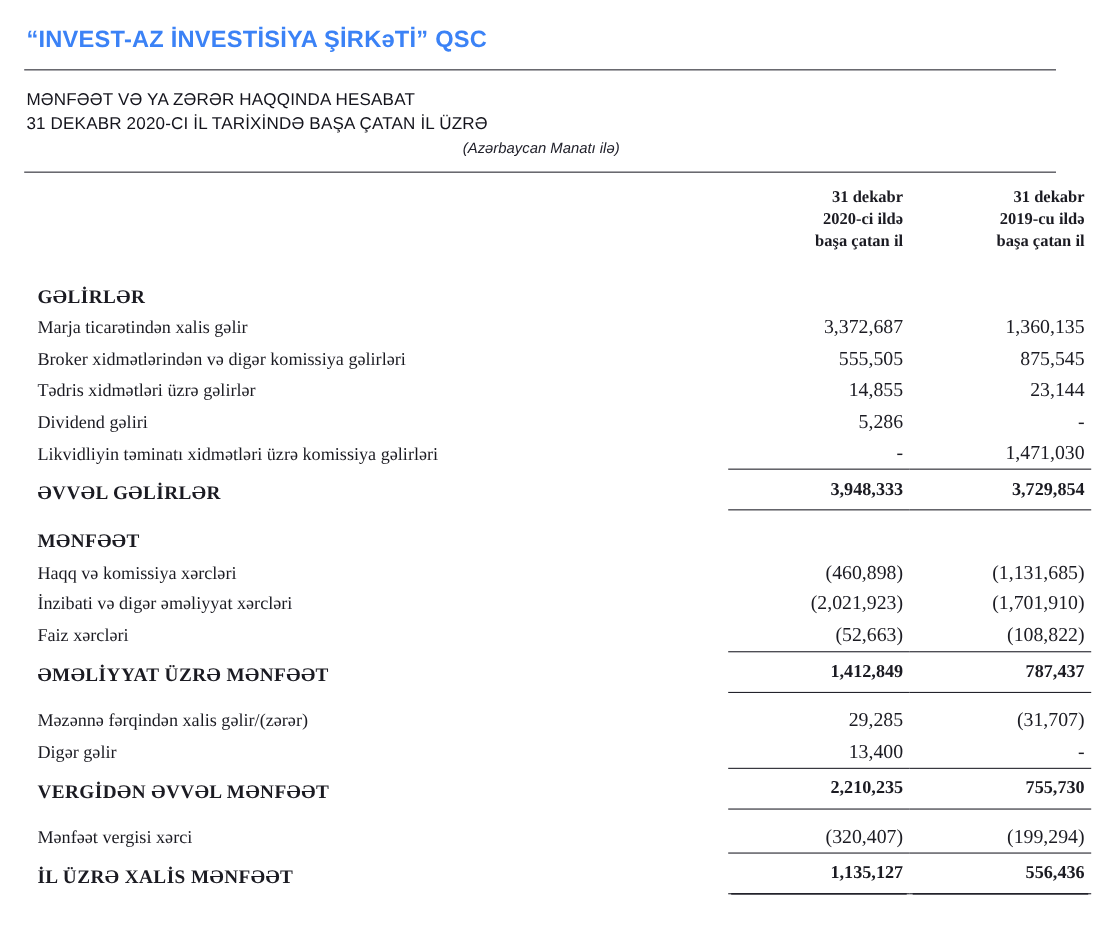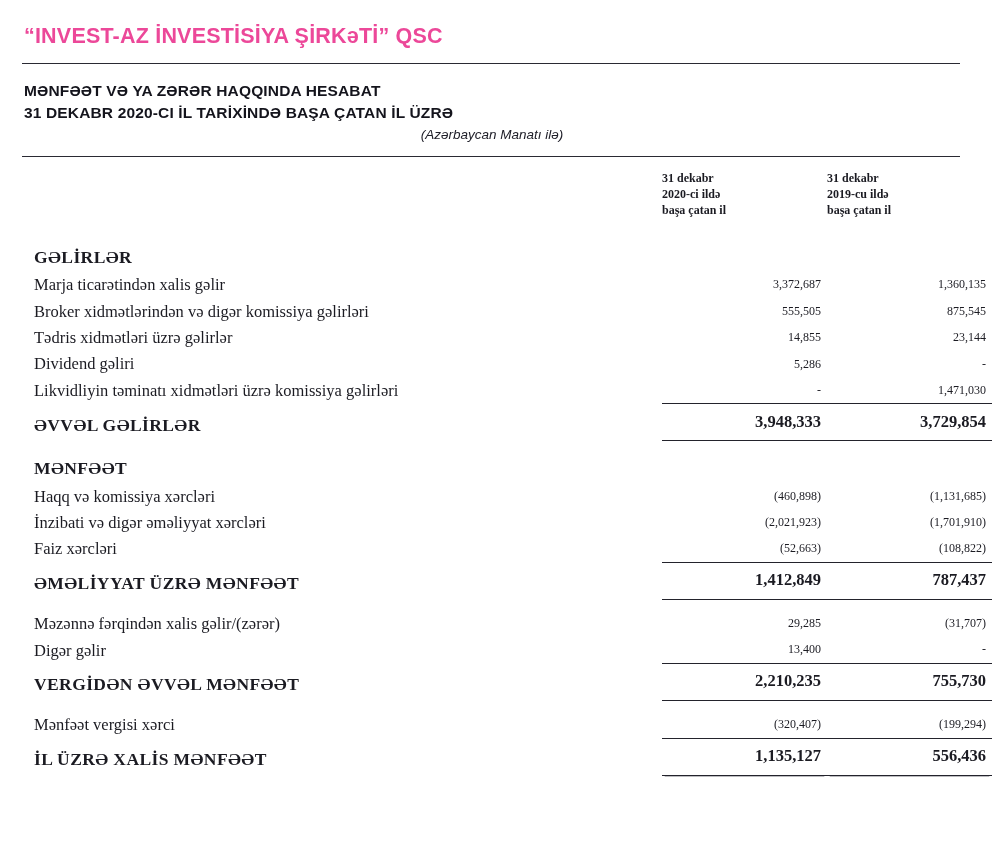--- a/index.html
+++ b/index.html
@@ -21,34 +21,34 @@
     height: 841px;
     box-sizing: border-box;
     padding: 18px 40px 0 22px;
   }
   .company-name {
     font-family: "Liberation Sans", sans-serif;
     font-size: 21.5px;
     font-weight: bold;
     letter-spacing: 0.2px;
     margin: 6px 0 0 2px;
-    color: #ec4899;
+    color: #3b82f6;
   }
   .rule {
     border: none;
     border-top: 1.4px solid #2a2a33;
     margin: 14px 0 0 0;
   }
   .stmt-block {
     margin: 16px 0 0 2px;
   }
   .stmt-title {
     font-family: "Liberation Sans", sans-serif;
     font-size: 15.5px;
-    font-weight: bold;
+    font-weight: normal;
     letter-spacing: 0.15px;
     line-height: 1.42;
     color: #14141c;
   }
   .stmt-currency {
     font-family: "Liberation Sans", sans-serif;
     font-style: italic;
     font-size: 13.5px;
     margin-top: 3px;
     color: #20202a;
@@ -67,34 +67,34 @@
   }
   table.fin col.c-label { width: 640px; }
   table.fin col.c-num   { width: 165px; }
   .colhead td {
     vertical-align: bottom;
     padding: 10px 0 6px 0;
   }
   .colhead .hcell {
     font-family: "Liberation Serif", serif;
     font-weight: bold;
-    font-size: 12px;
+    font-size: 15px;
     line-height: 1.33;
-    text-align: left;
+    text-align: right;
     padding-right: 6px;
     white-space: pre-line;
   }
   td.label {
     font-size: 16.5px;
     padding: 1.5px 0 1.5px 12px;
     line-height: 1.42;
     white-space: nowrap;
   }
   td.num {
-    font-size: 12px;
+    font-size: 18px;
     text-align: right;
     padding: 1.5px 6px 1.5px 0;
     line-height: 1.42;
     white-space: nowrap;
   }
   tr.section td.label {
     font-family: "Liberation Serif", serif;
     font-weight: bold;
     font-size: 17.5px;
     letter-spacing: 0.4px;

